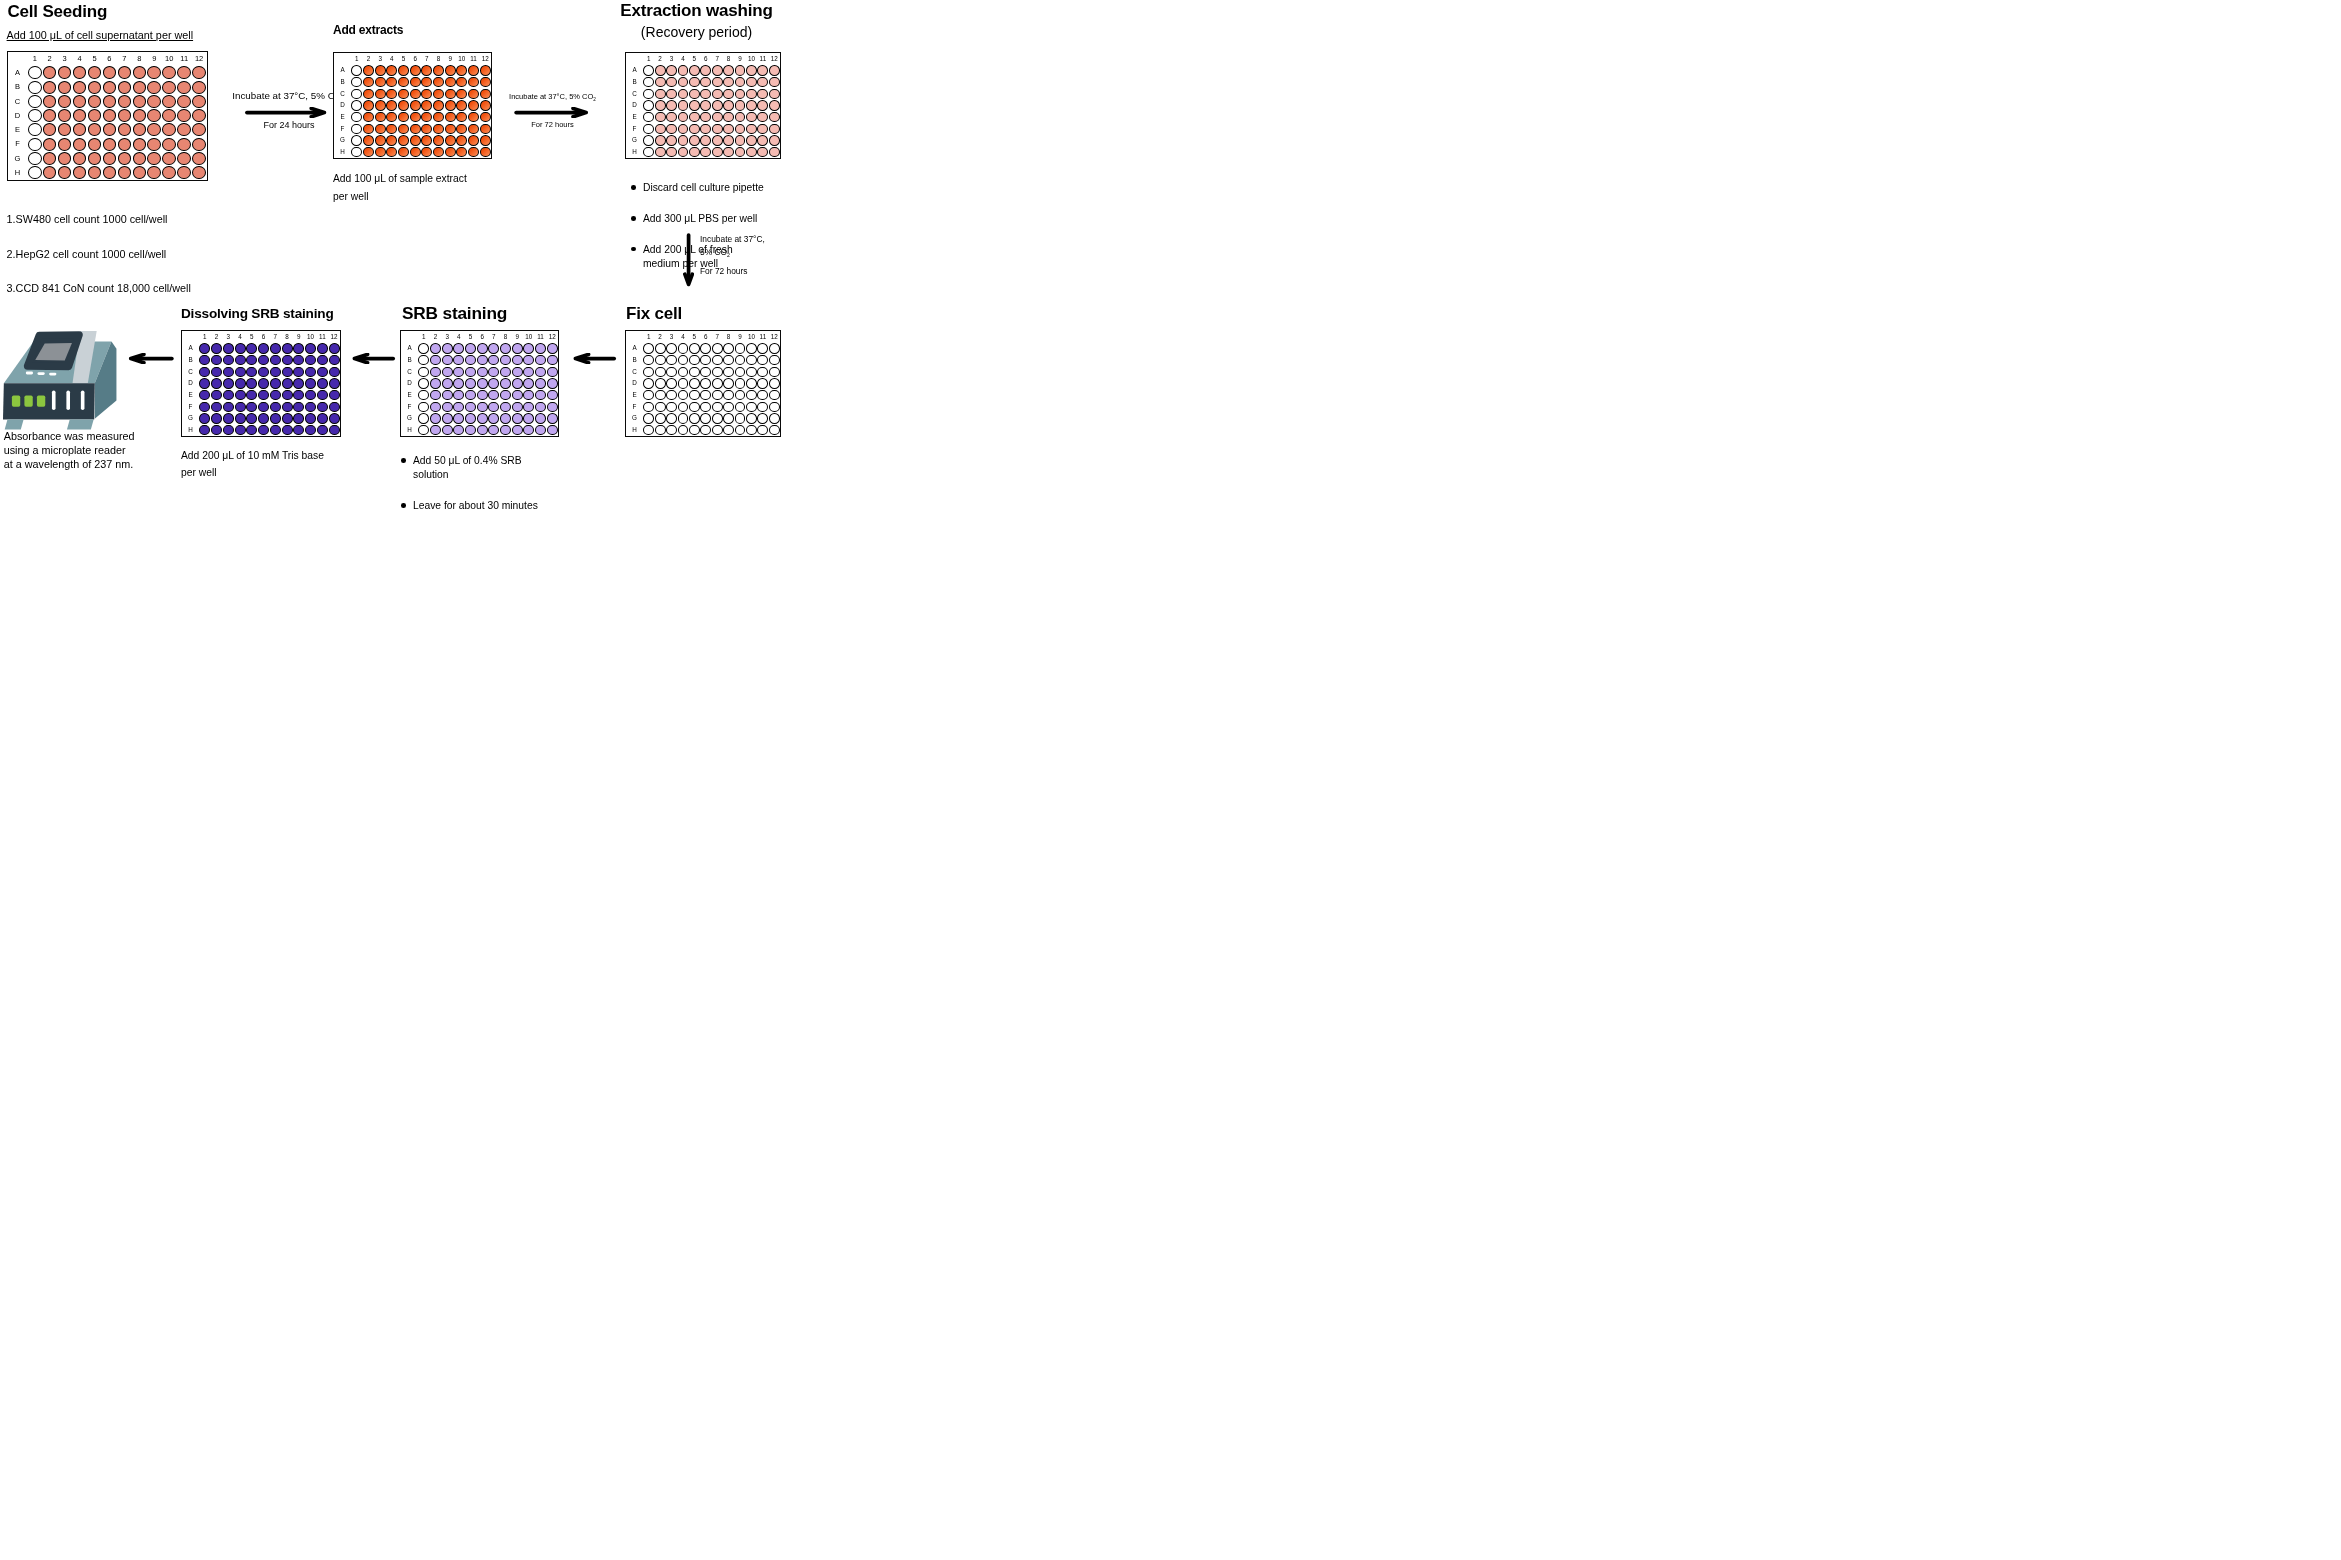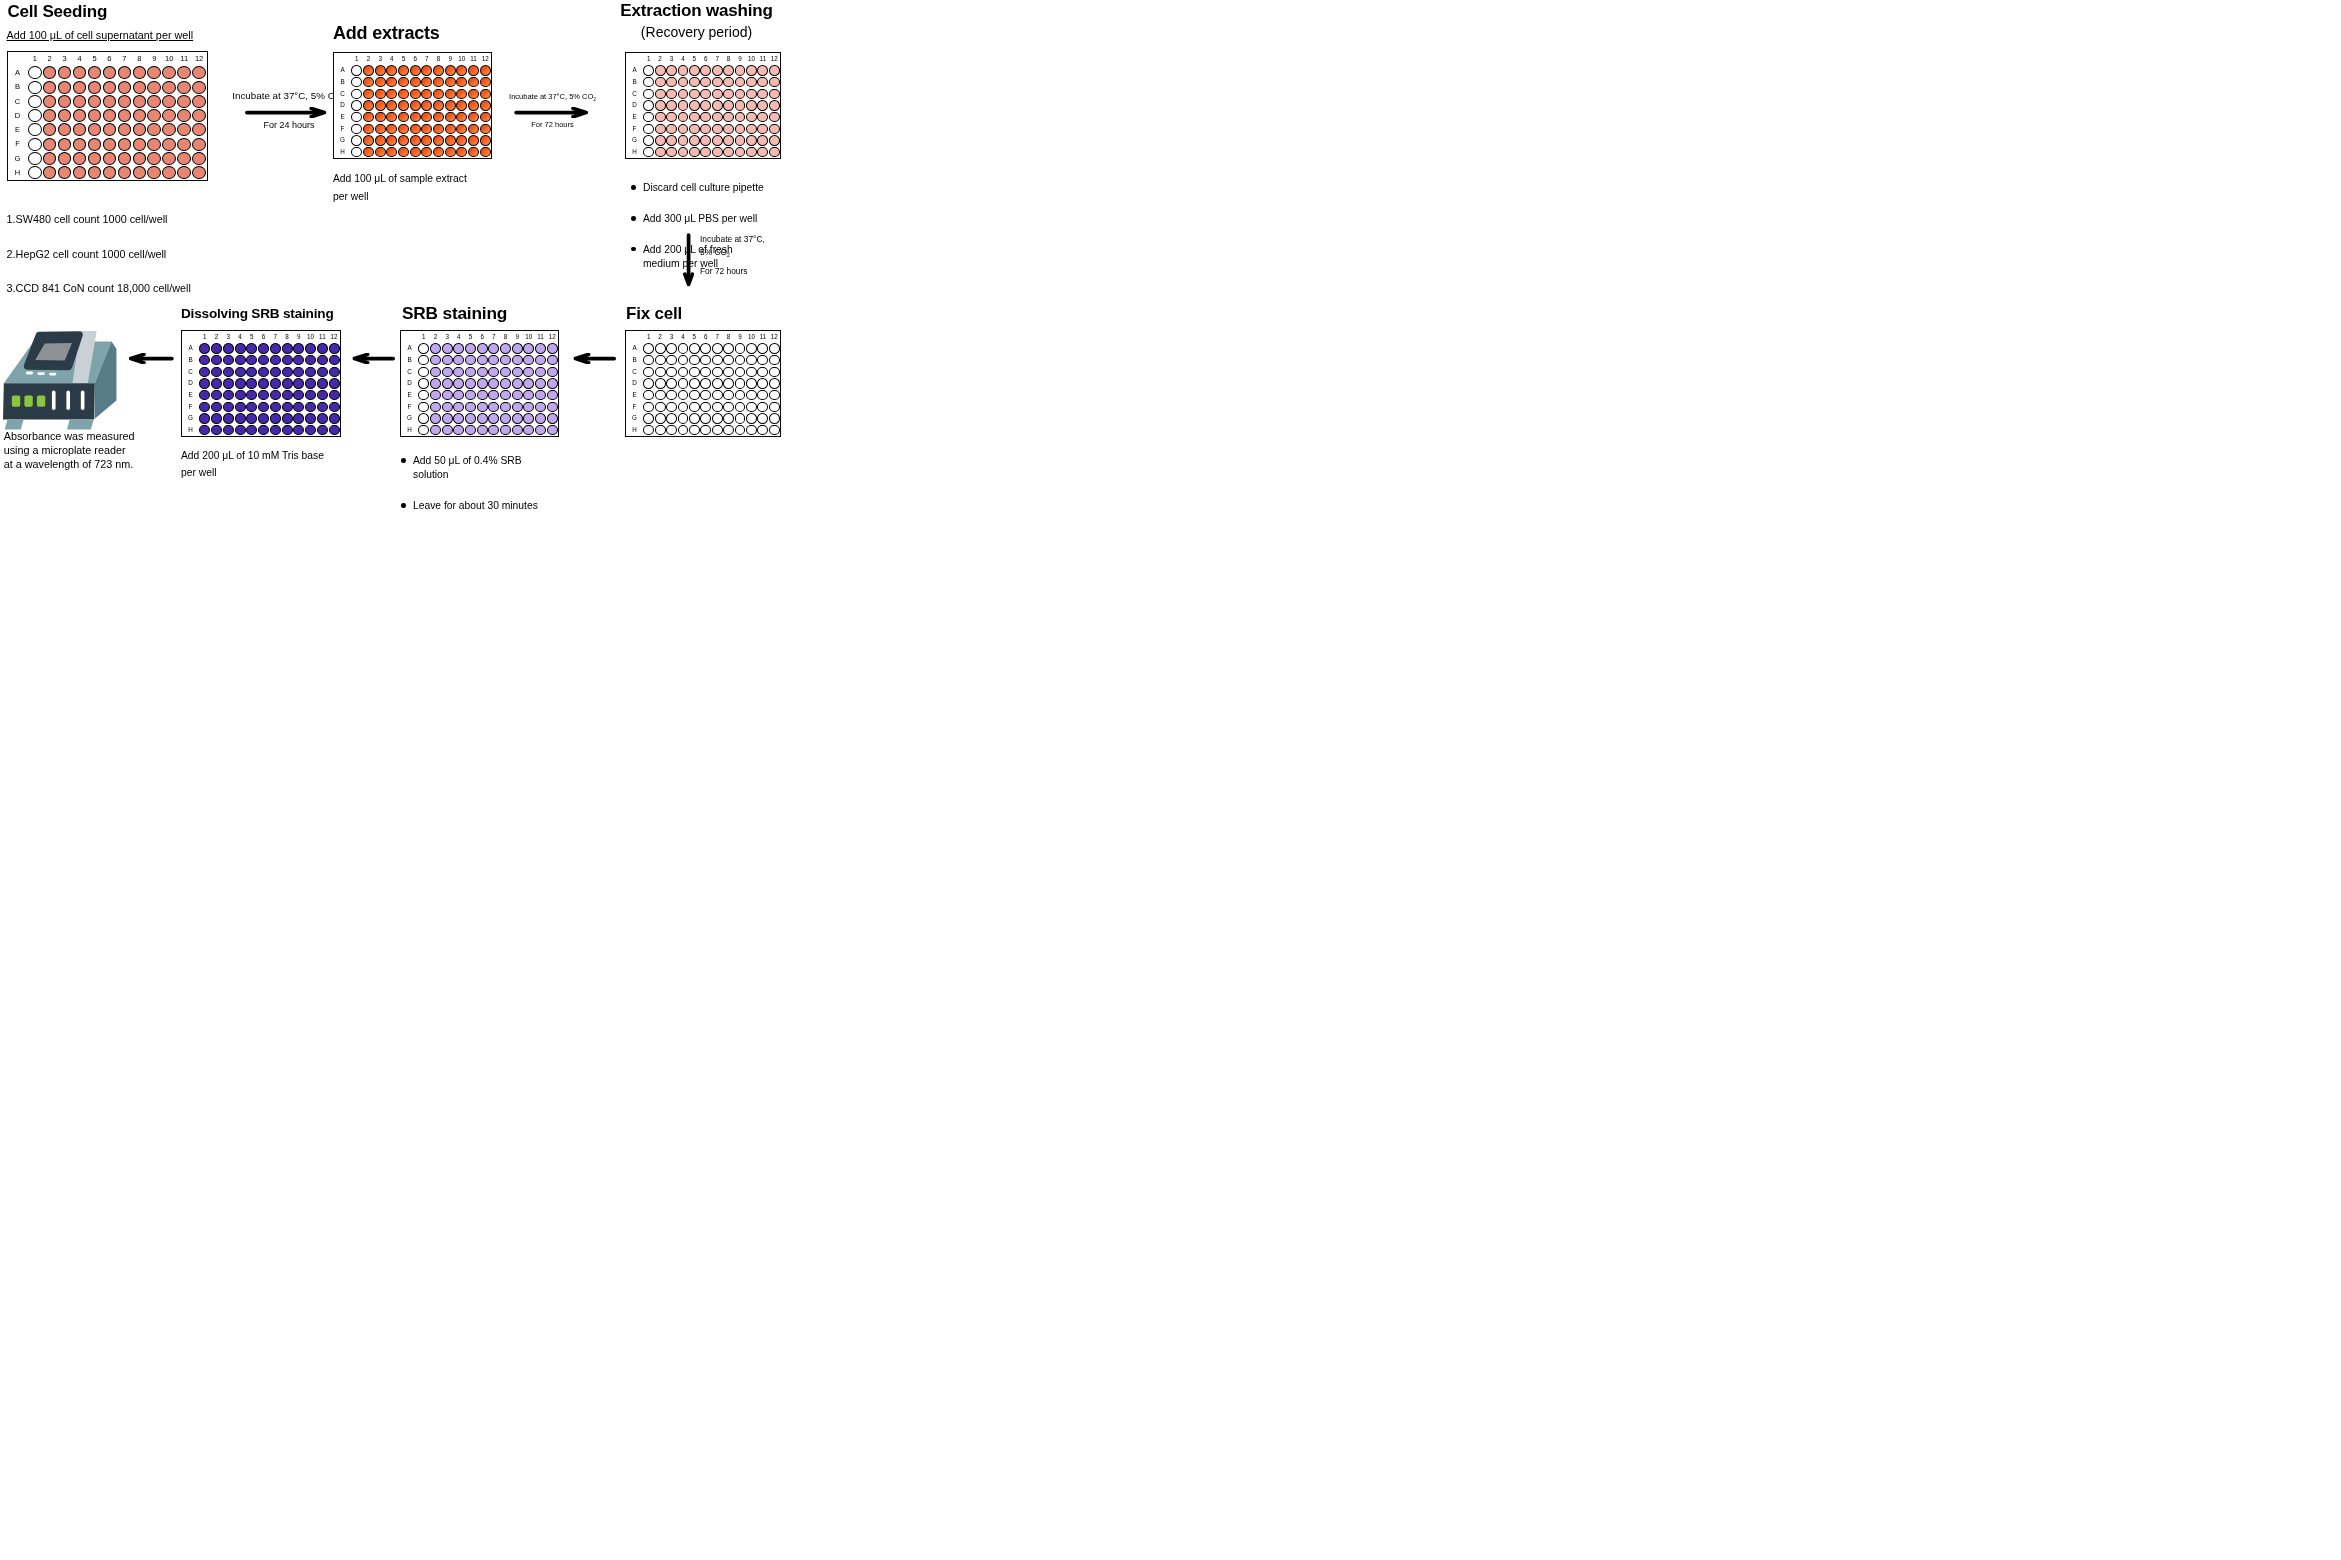--- a/index.html
+++ b/index.html
@@ -171,21 +171,21 @@
 
   <div class="abs" style="left:226px; top:90px; width:126px; height:43px;">
     <span class="alabel-lg"><span>Incubate at 37°C, 5% CO</span><sub class="co2">2</sub></span>
     <svg class="arr abs" style="left:18px; top:17px;" width="87" height="11.2" viewBox="0 0 186 24">
       <line x1="6" y1="12" x2="158" y2="12"></line>
       <polyline points="144,3 172,12 144,21"></polyline>
     </svg>
     <span class="alabel abs" style="top:30px; font-size:9px;">For 24 hours</span>
   </div>
 
-  <div class="title abs" style="left:333px; top:22.5px; font-size:18px;">Add extracts</div>
+  <div class="title abs" style="left:333px; top:22.5px; font-size:12px;">Add extracts</div>
   <div class="plate abs" style="left:333px; top:52px; width:159px; height:107px; --lc:17px; --hh:11.7px; --ww:10.8px; --wh:10.5px; --fs:6.3px;">
       <div class="corner"></div>
       <div class="col-label">1</div>
       <div class="col-label">2</div>
       <div class="col-label">3</div>
       <div class="col-label">4</div>
       <div class="col-label">5</div>
       <div class="col-label">6</div>
       <div class="col-label">7</div>
       <div class="col-label">8</div>
@@ -850,16 +850,16 @@
     <rect x="166" y="150" width="26" height="10" rx="5" fill="#ffffff"></rect>
     <rect x="32" y="232" width="30" height="40" rx="6" fill="#8CC63F"></rect>
     <rect x="77" y="232" width="30" height="40" rx="6" fill="#8CC63F"></rect>
     <rect x="122" y="232" width="30" height="40" rx="6" fill="#8CC63F"></rect>
     <rect x="176" y="214" width="13" height="70" rx="6.5" fill="#ffffff"></rect>
     <rect x="228" y="214" width="13" height="70" rx="6.5" fill="#ffffff"></rect>
     <rect x="280" y="214" width="13" height="70" rx="6.5" fill="#ffffff"></rect>
   </svg>
   <div class="caption abs" style="left:3.7px; top:429px; font-size:10.8px; line-height:14px;">Absorbance was measured
 using a microplate reader
-at a wavelength of 723 nm.</div>
+at a wavelength of 237 nm.</div>
 
 </div>
 
 
 </body></html>

